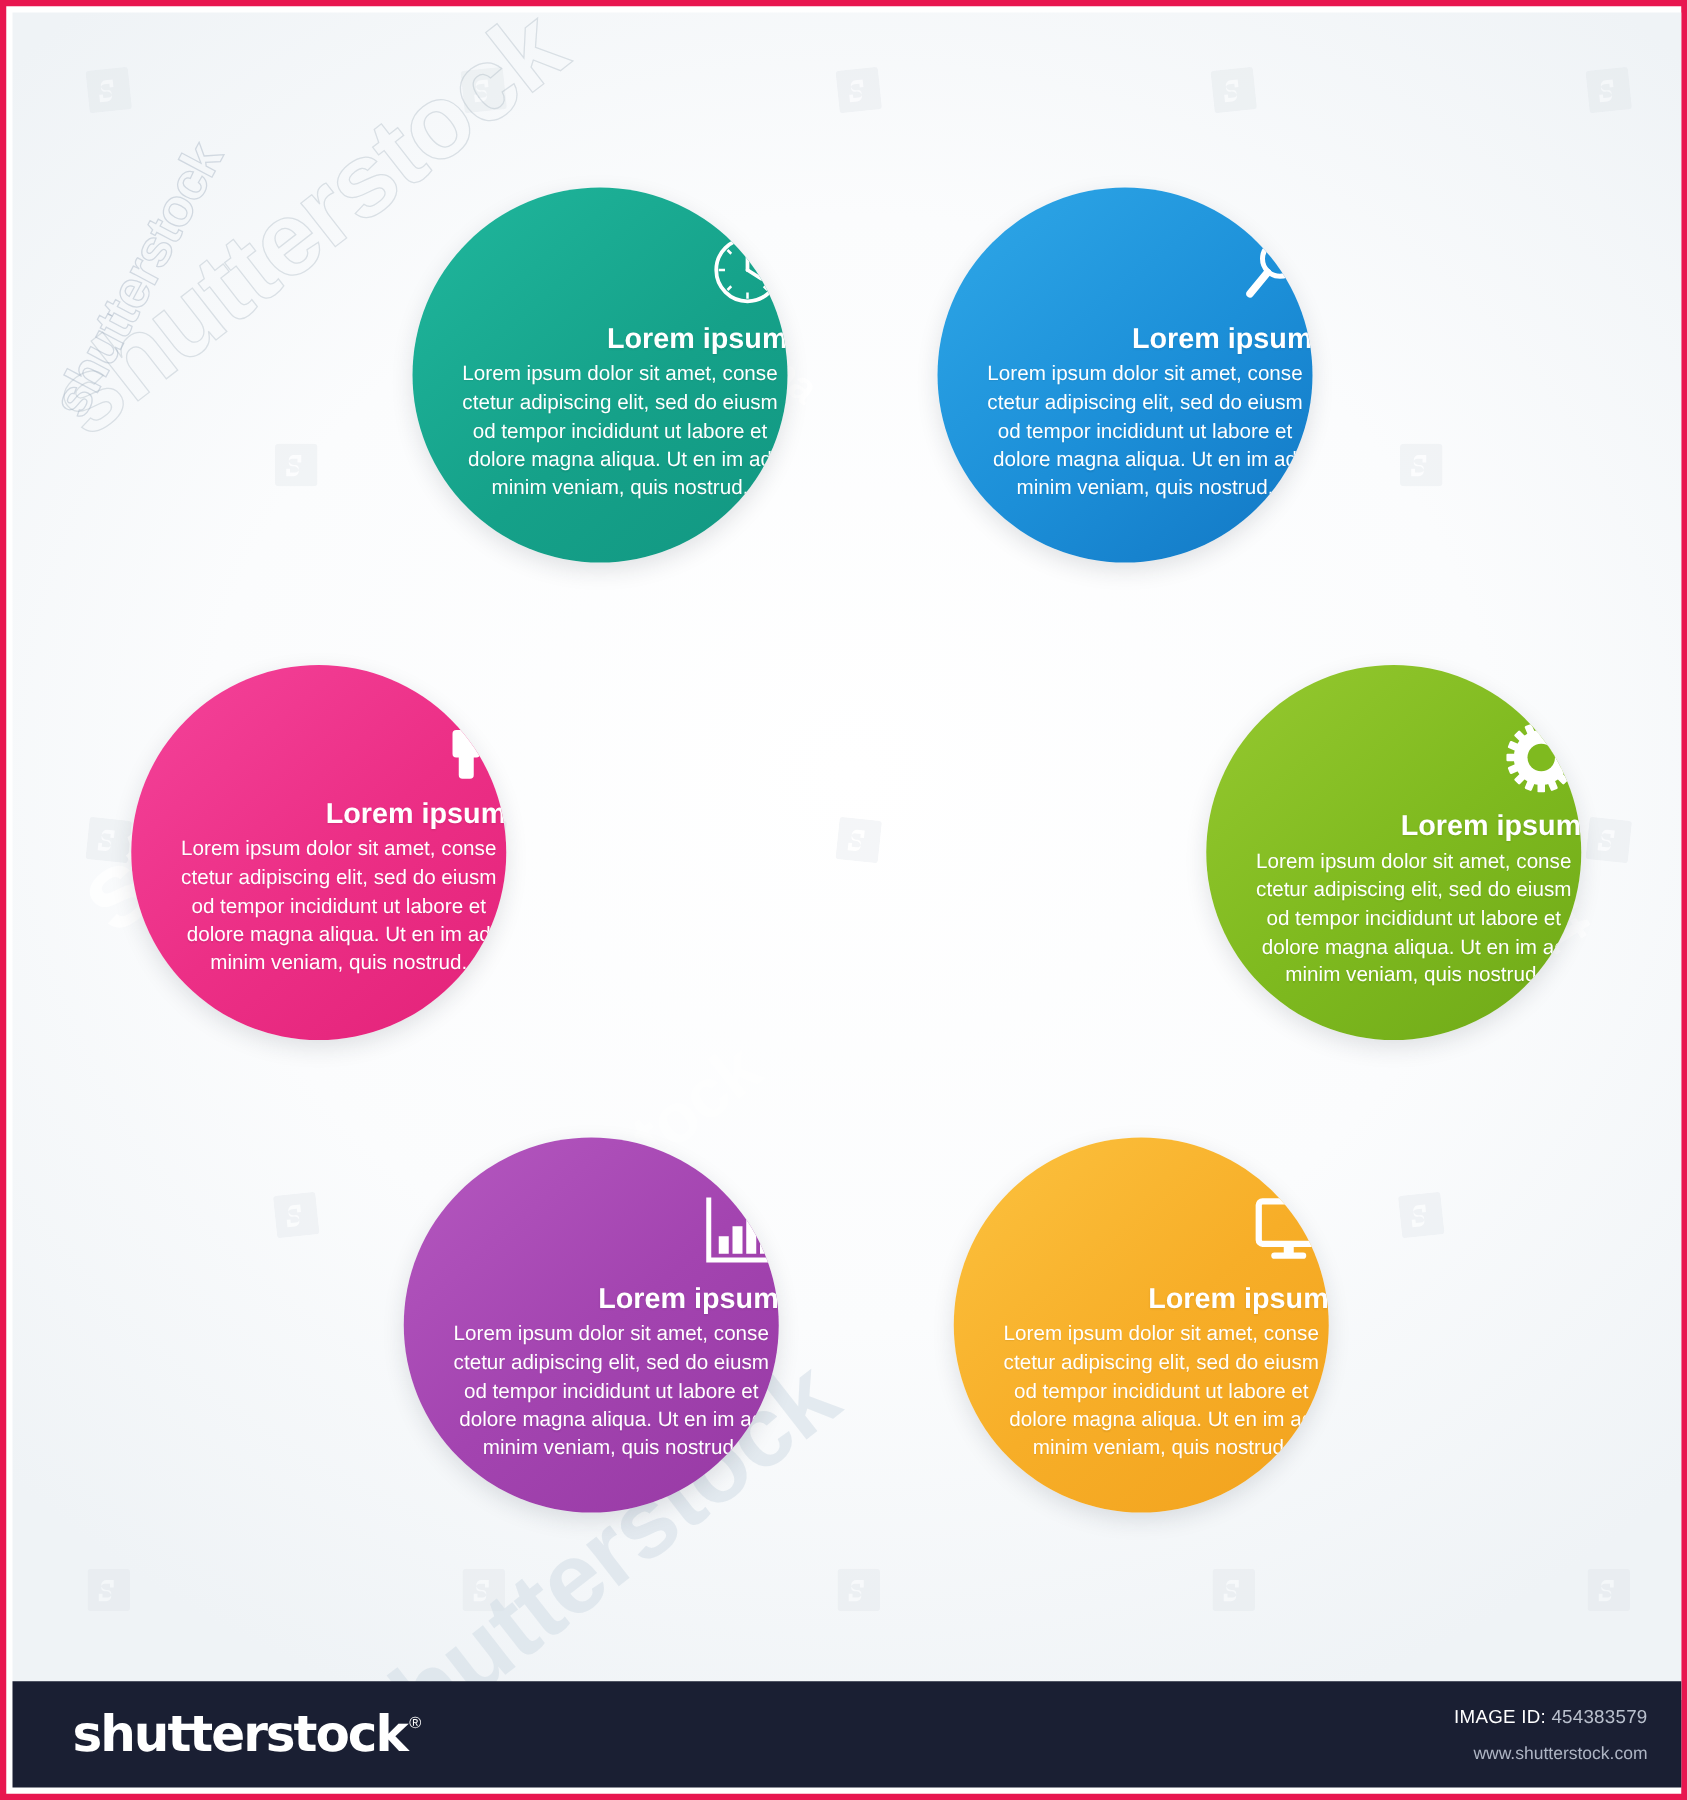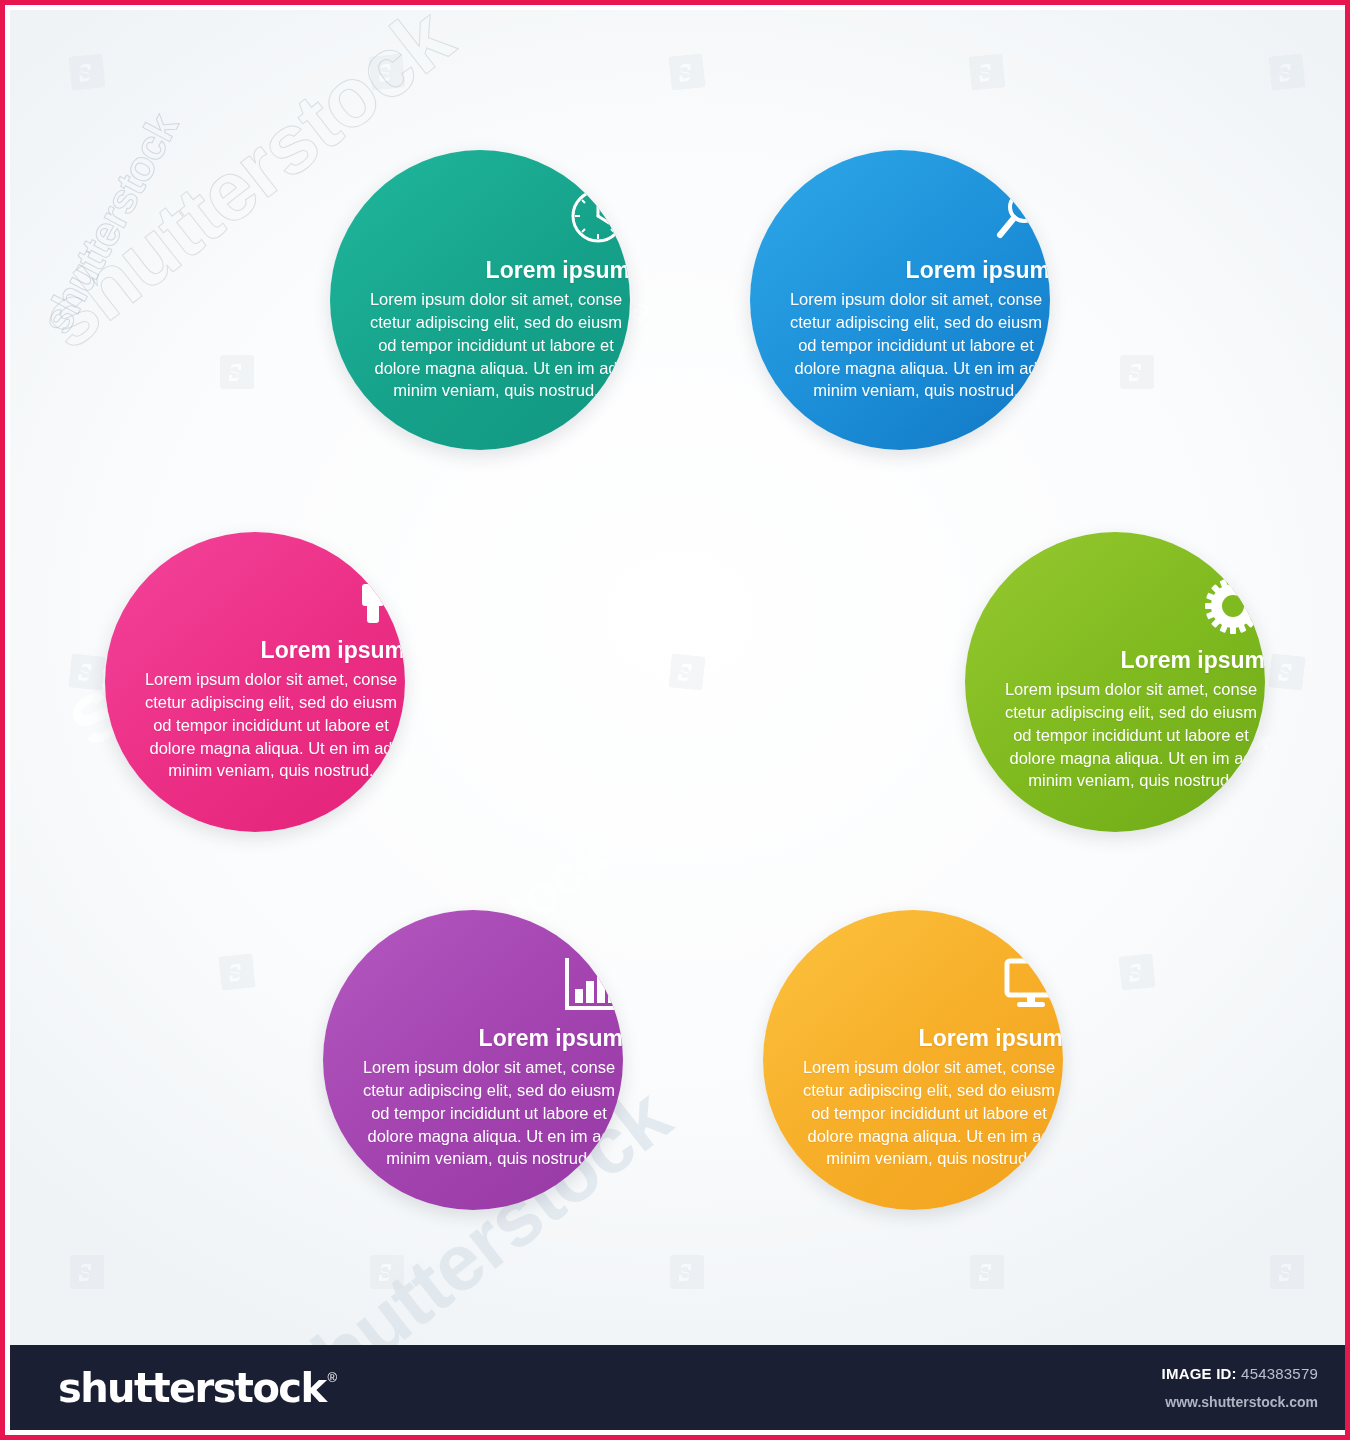--- a/index.html
+++ b/index.html
@@ -189,28 +189,27 @@
   #footer-meta {
     text-align: right;
     color: #c9ced9;
   }
   #footer-meta .id-row {
     font-size: 15px;
     letter-spacing: .2px;
     margin-bottom: 12px;
   }
   #footer-meta .id-label {
-    font-weight: 700;
+    font-weight: 400;
     color: #ffffff;
   }
   #footer-meta .id-value { color: #b9c0cd; }
   #footer-meta .site {
     font-size: 14px;
     color: #aeb5c4;
-    font-weight: bold;
   }
 </style>
 </head>
 <body>
 
 <div id="stage">
 
   <div id="artboard">
 
     <div id="wm-tiles">

